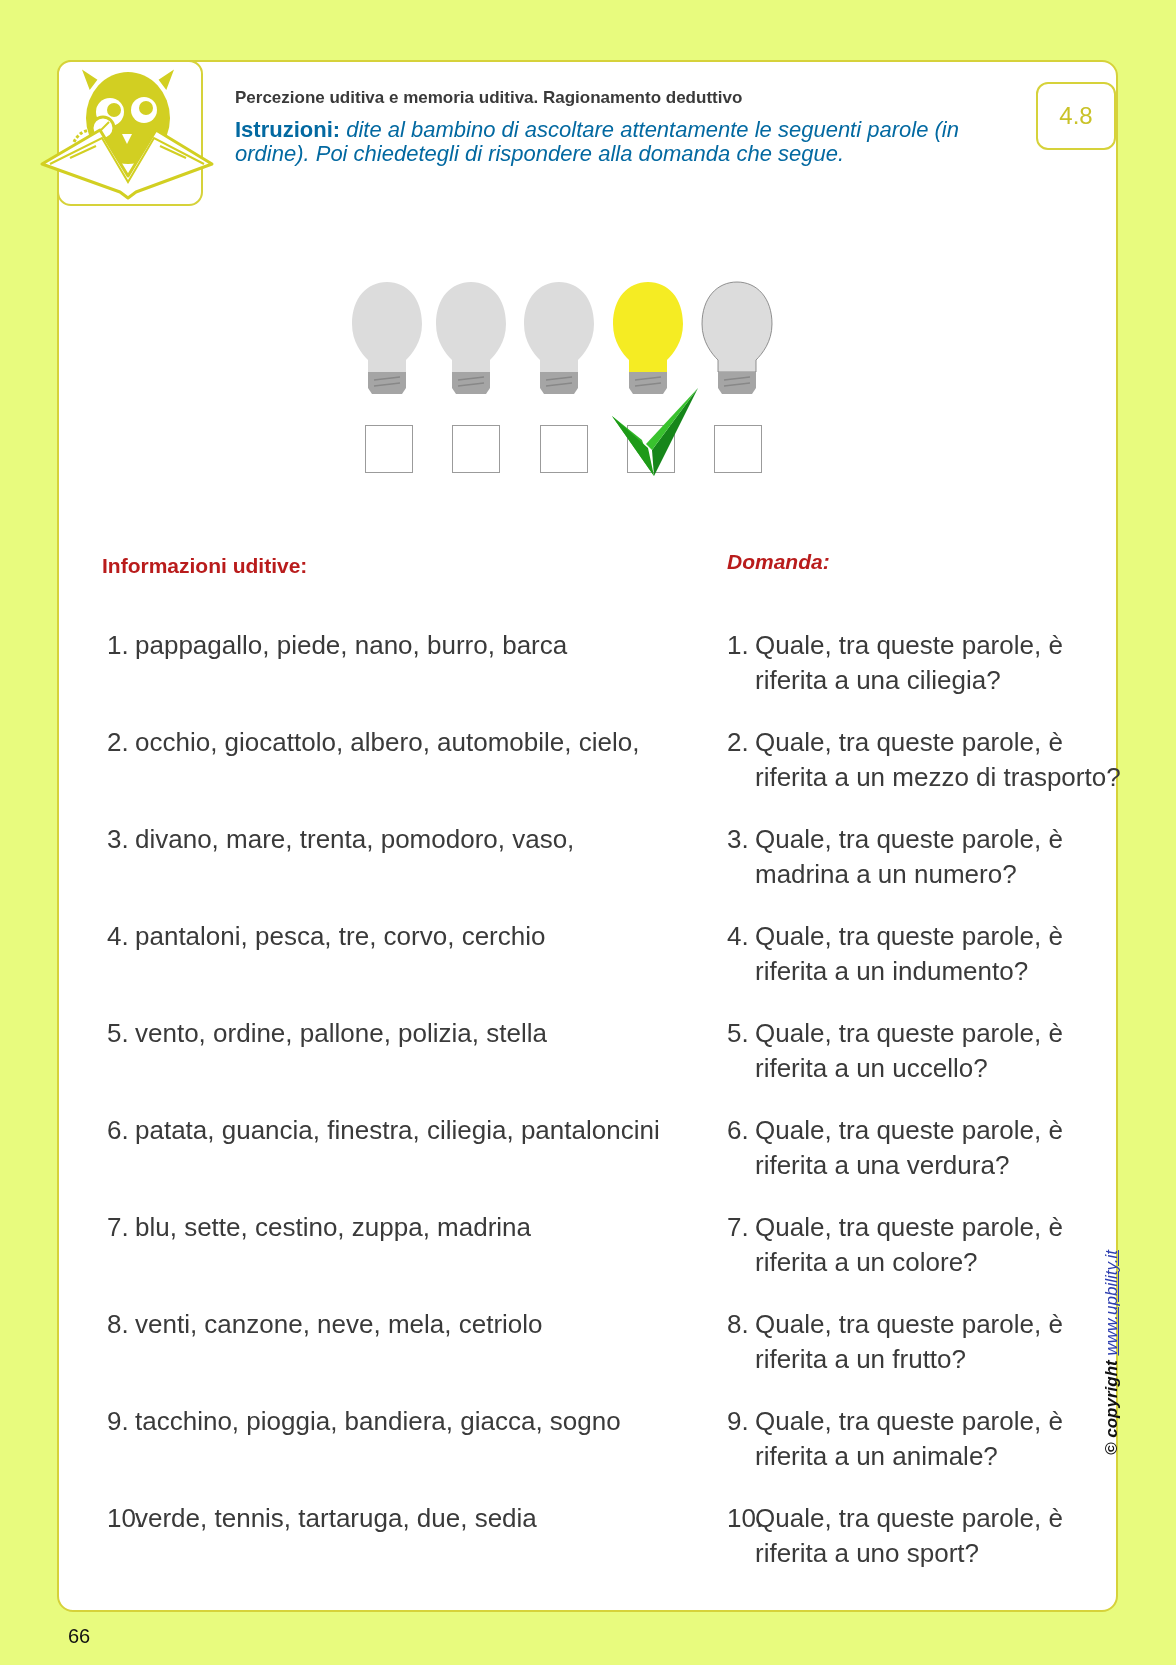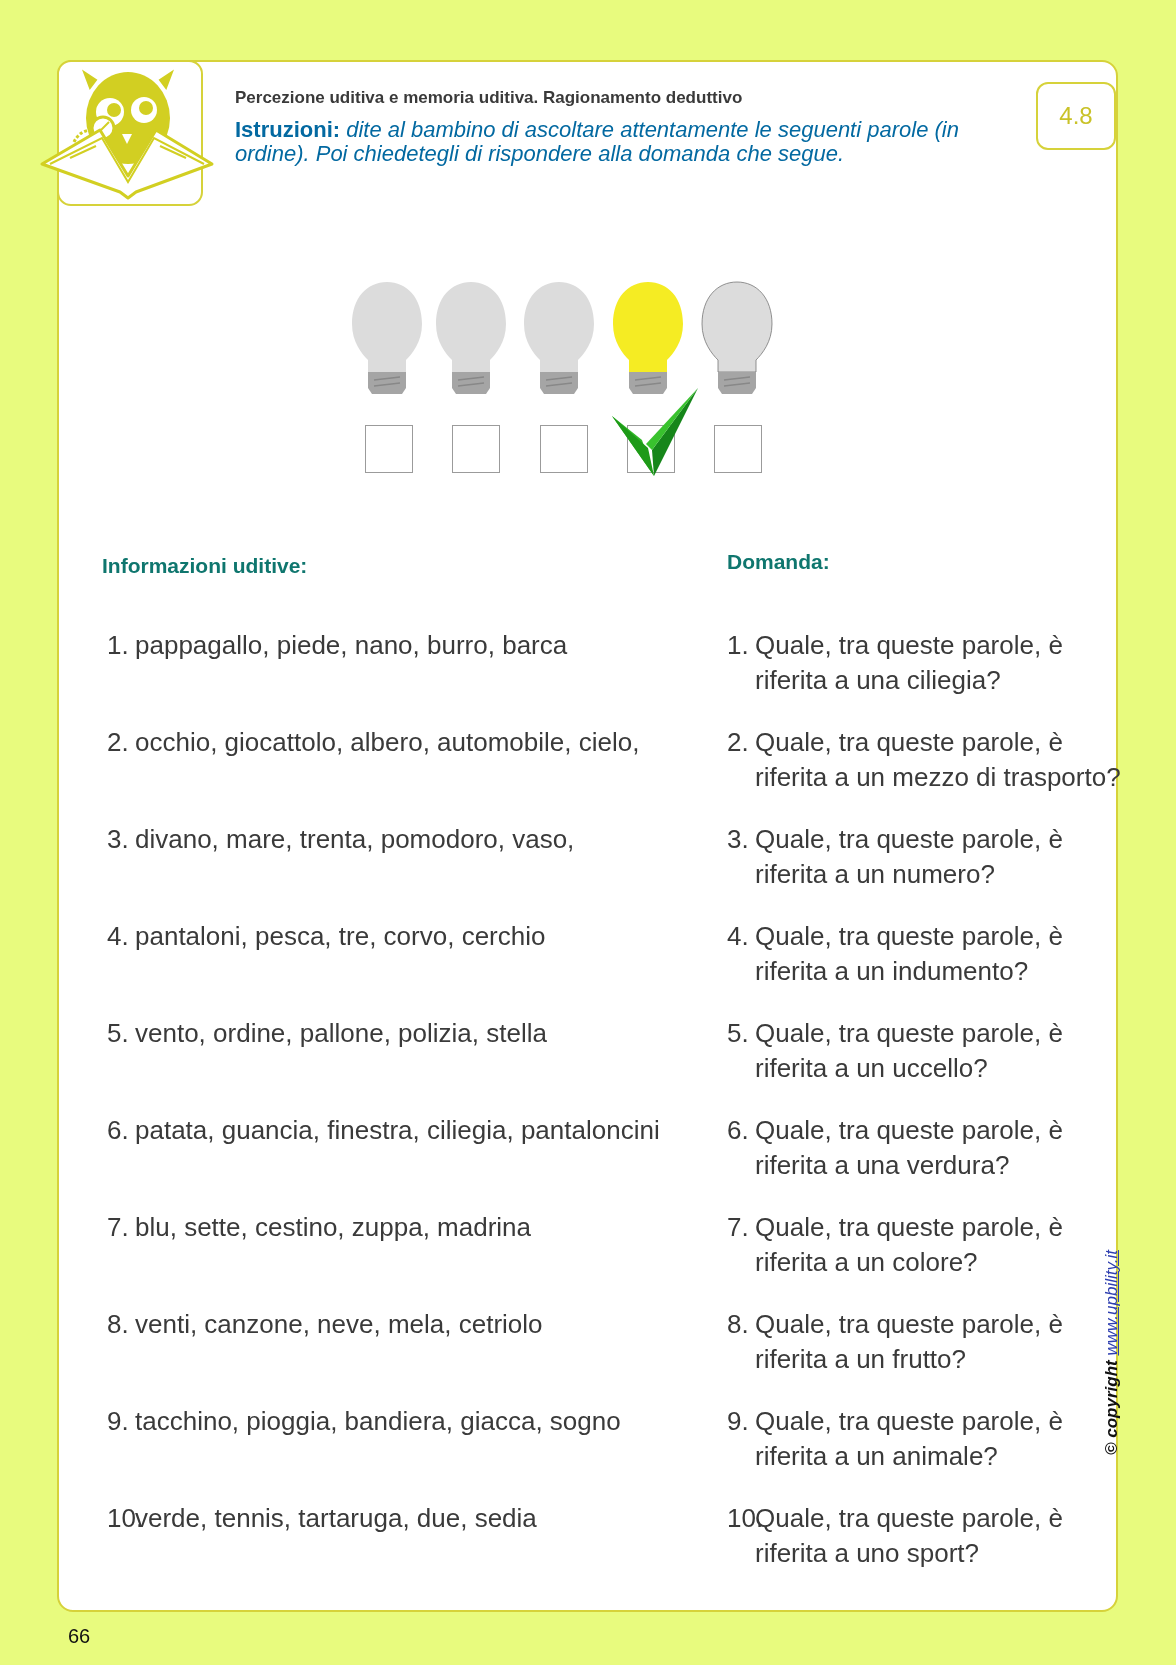--- a/index.html
+++ b/index.html
@@ -51,21 +51,21 @@
   }
   .bulbs { position: absolute; left: 350px; top: 280px; width: 430px; height: 200px; }
   .bulb { position: absolute; top: 0; }
   .checkbox {
     position: absolute; top: 145px;
     width: 48px; height: 48px;
     border: 1px solid #9b9b9b; box-sizing: border-box; background: #fff;
   }
   .check-mark { position: absolute; left: 262px; top: 108px; }
   .section-heading {
-    position: absolute; font-size: 21px; font-weight: bold; color: #0f766e;
+    position: absolute; font-size: 21px; font-weight: bold; color: #b91c1c;
   }
   .list { position: absolute; margin: 0; padding: 0; list-style: none; }
   .list li {
     position: absolute; left: 0;
     font-size: 26px; line-height: 35px; color: #3a3a3a;
     white-space: nowrap;
   }
   .list .num { display: inline-block; width: 28px; }
   .q-line2 { display: block; padding-left: 28px; }
   .copyright {
@@ -172,25 +172,25 @@
   <li style="top:194px"><span class="num">3.</span><span>divano, mare, trenta, pomodoro, vaso,</span></li>
   <li style="top:291px"><span class="num">4.</span><span>pantaloni, pesca, tre, corvo, cerchio</span></li>
   <li style="top:388px"><span class="num">5.</span><span>vento, ordine, pallone, polizia, stella</span></li>
   <li style="top:485px"><span class="num">6.</span><span>patata, guancia, finestra, ciliegia, pantaloncini</span></li>
   <li style="top:582px"><span class="num">7.</span><span>blu, sette, cestino, zuppa, madrina</span></li>
   <li style="top:679px"><span class="num">8.</span><span>venti, canzone, neve, mela, cetriolo</span></li>
   <li style="top:776px"><span class="num">9.</span><span>tacchino, pioggia, bandiera, giacca, sogno</span></li>
   <li style="top:873px"><span class="num">10.</span><span>verde, tennis, tartaruga, due, sedia</span></li>
 </ul>
 
-<div class="section-heading" style="left:727px; top:550px;">Domanda:</div>
+<div class="section-heading" style="left:727px; top:550px;font-style:italic;">Domanda:</div>
 <ul class="list" style="left:727px; top:628px;">
   <li style="top:0"><span class="num">1.</span><span>Quale, tra queste parole, è</span><span class="q-line2">riferita a una ciliegia?</span></li>
   <li style="top:97px"><span class="num">2.</span><span>Quale, tra queste parole, è</span><span class="q-line2">riferita a un mezzo di trasporto?</span></li>
-  <li style="top:194px"><span class="num">3.</span><span>Quale, tra queste parole, è</span><span class="q-line2">riferita a un numero?</span></li>
+  <li style="top:194px"><span class="num">3.</span><span>Quale, tra queste parole, è</span><span class="q-line2">madrina a un numero?</span></li>
   <li style="top:291px"><span class="num">4.</span><span>Quale, tra queste parole, è</span><span class="q-line2">riferita a un indumento?</span></li>
   <li style="top:388px"><span class="num">5.</span><span>Quale, tra queste parole, è</span><span class="q-line2">riferita a un uccello?</span></li>
   <li style="top:485px"><span class="num">6.</span><span>Quale, tra queste parole, è</span><span class="q-line2">riferita a una verdura?</span></li>
   <li style="top:582px"><span class="num">7.</span><span>Quale, tra queste parole, è</span><span class="q-line2">riferita a un colore?</span></li>
   <li style="top:679px"><span class="num">8.</span><span>Quale, tra queste parole, è</span><span class="q-line2">riferita a un frutto?</span></li>
   <li style="top:776px"><span class="num">9.</span><span>Quale, tra queste parole, è</span><span class="q-line2">riferita a un animale?</span></li>
   <li style="top:873px"><span class="num">10.</span><span>Quale, tra queste parole, è</span><span class="q-line2">riferita a uno sport?</span></li>
 </ul>
 
 <div class="copyright">

